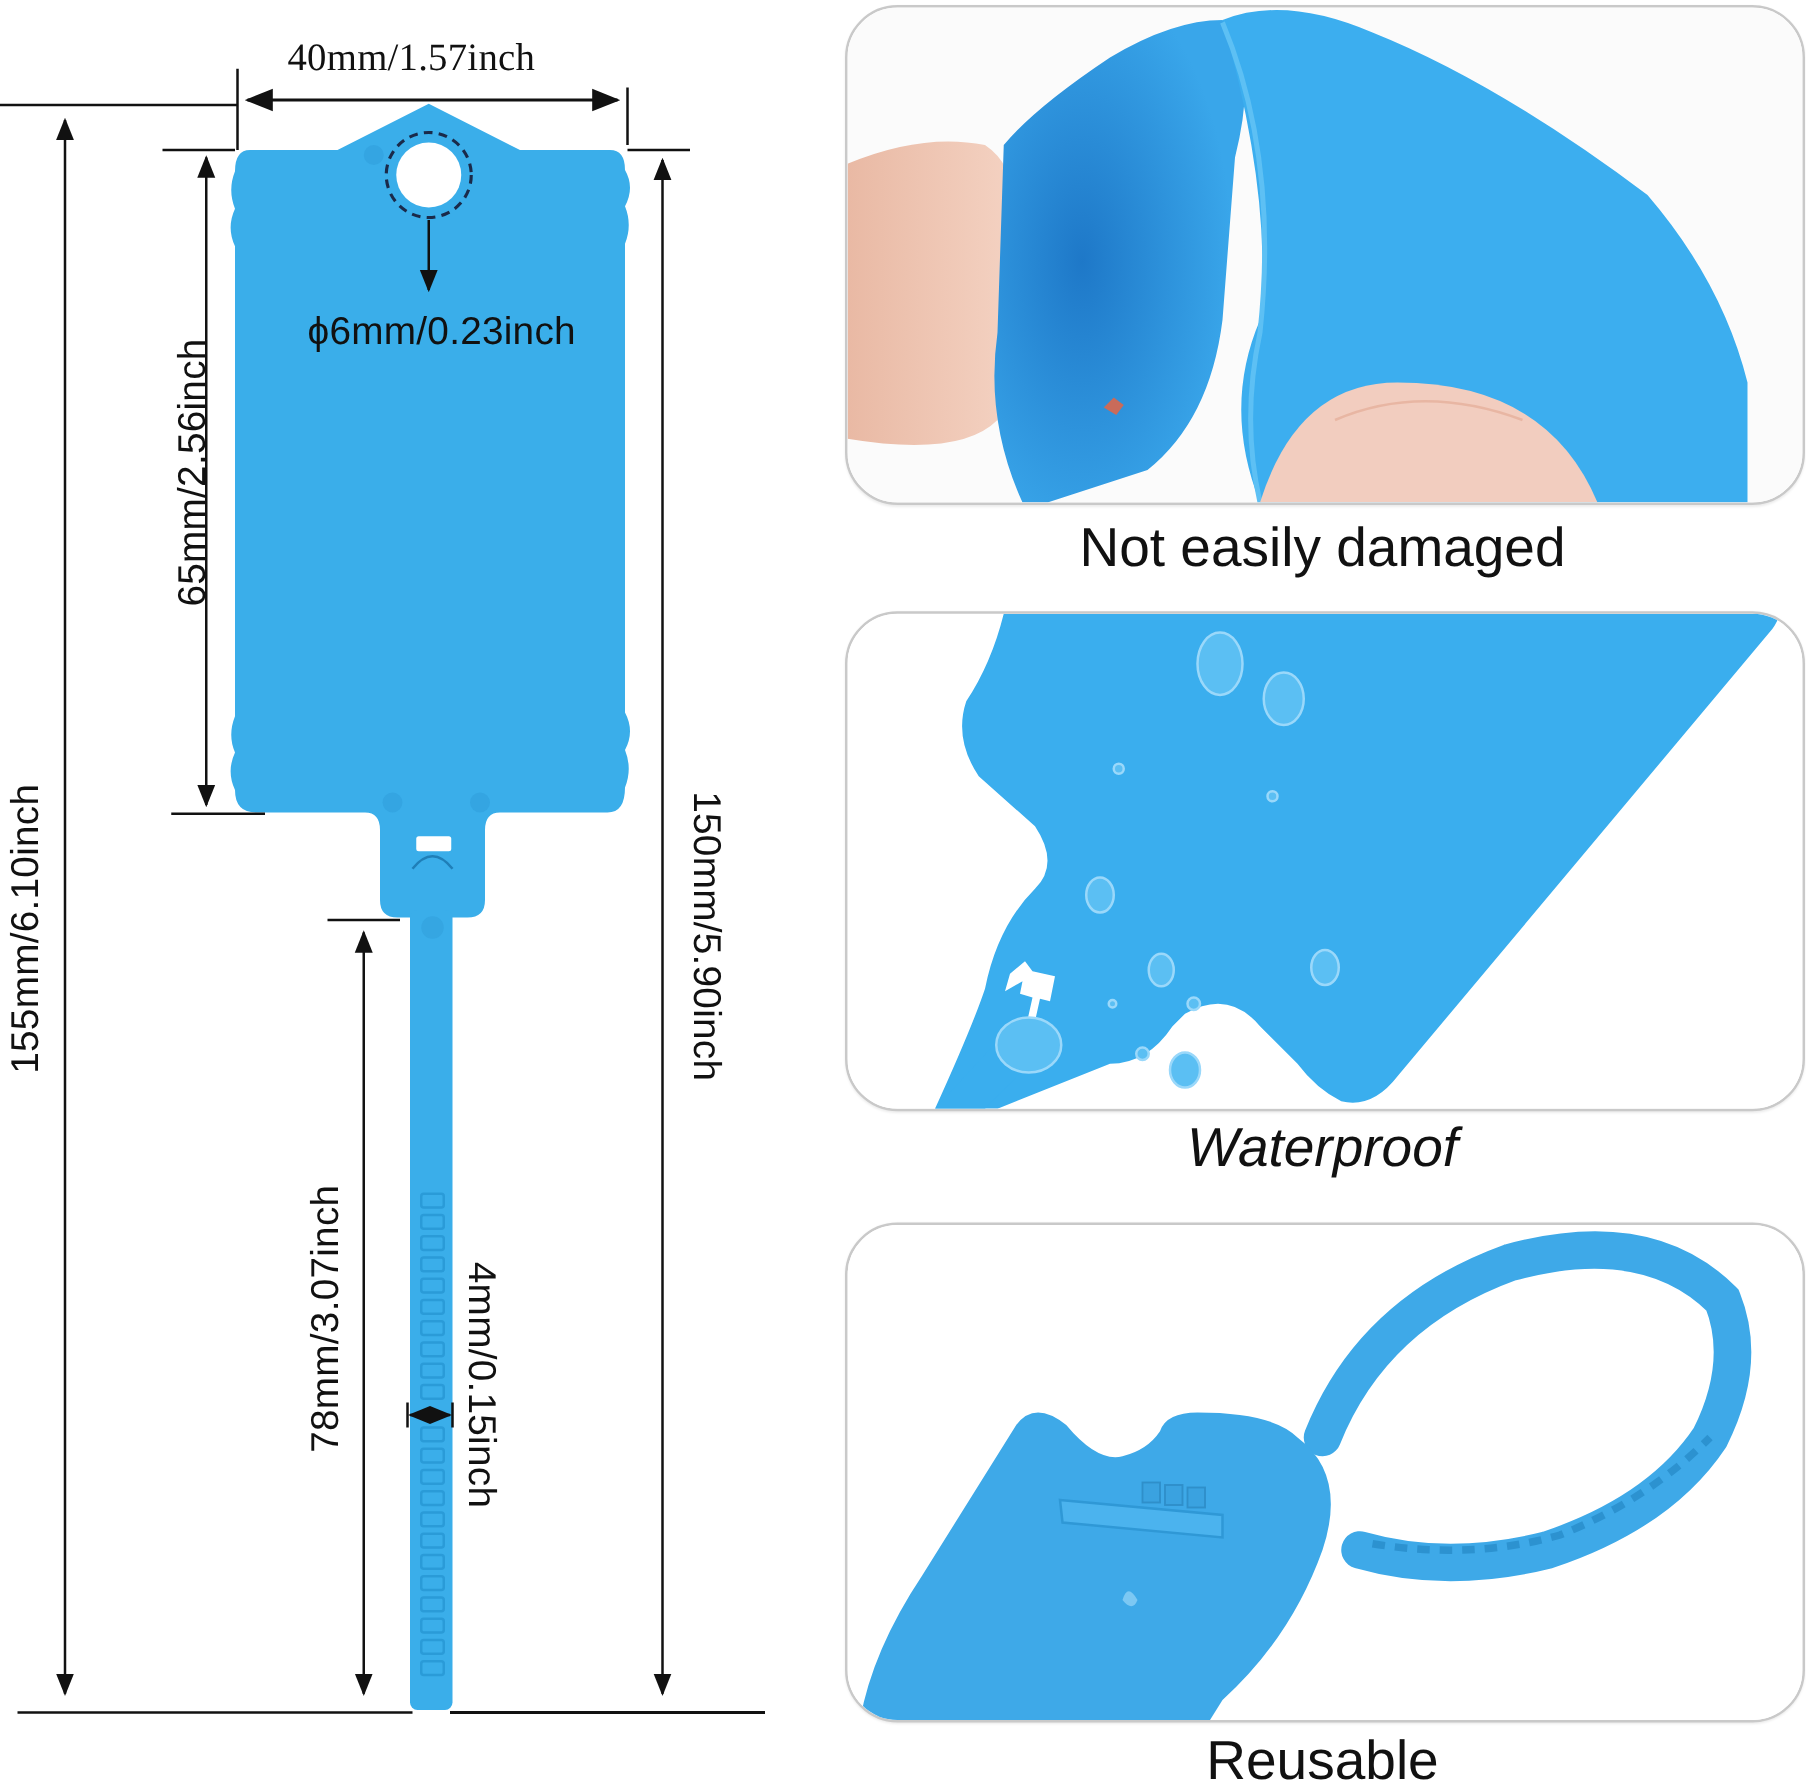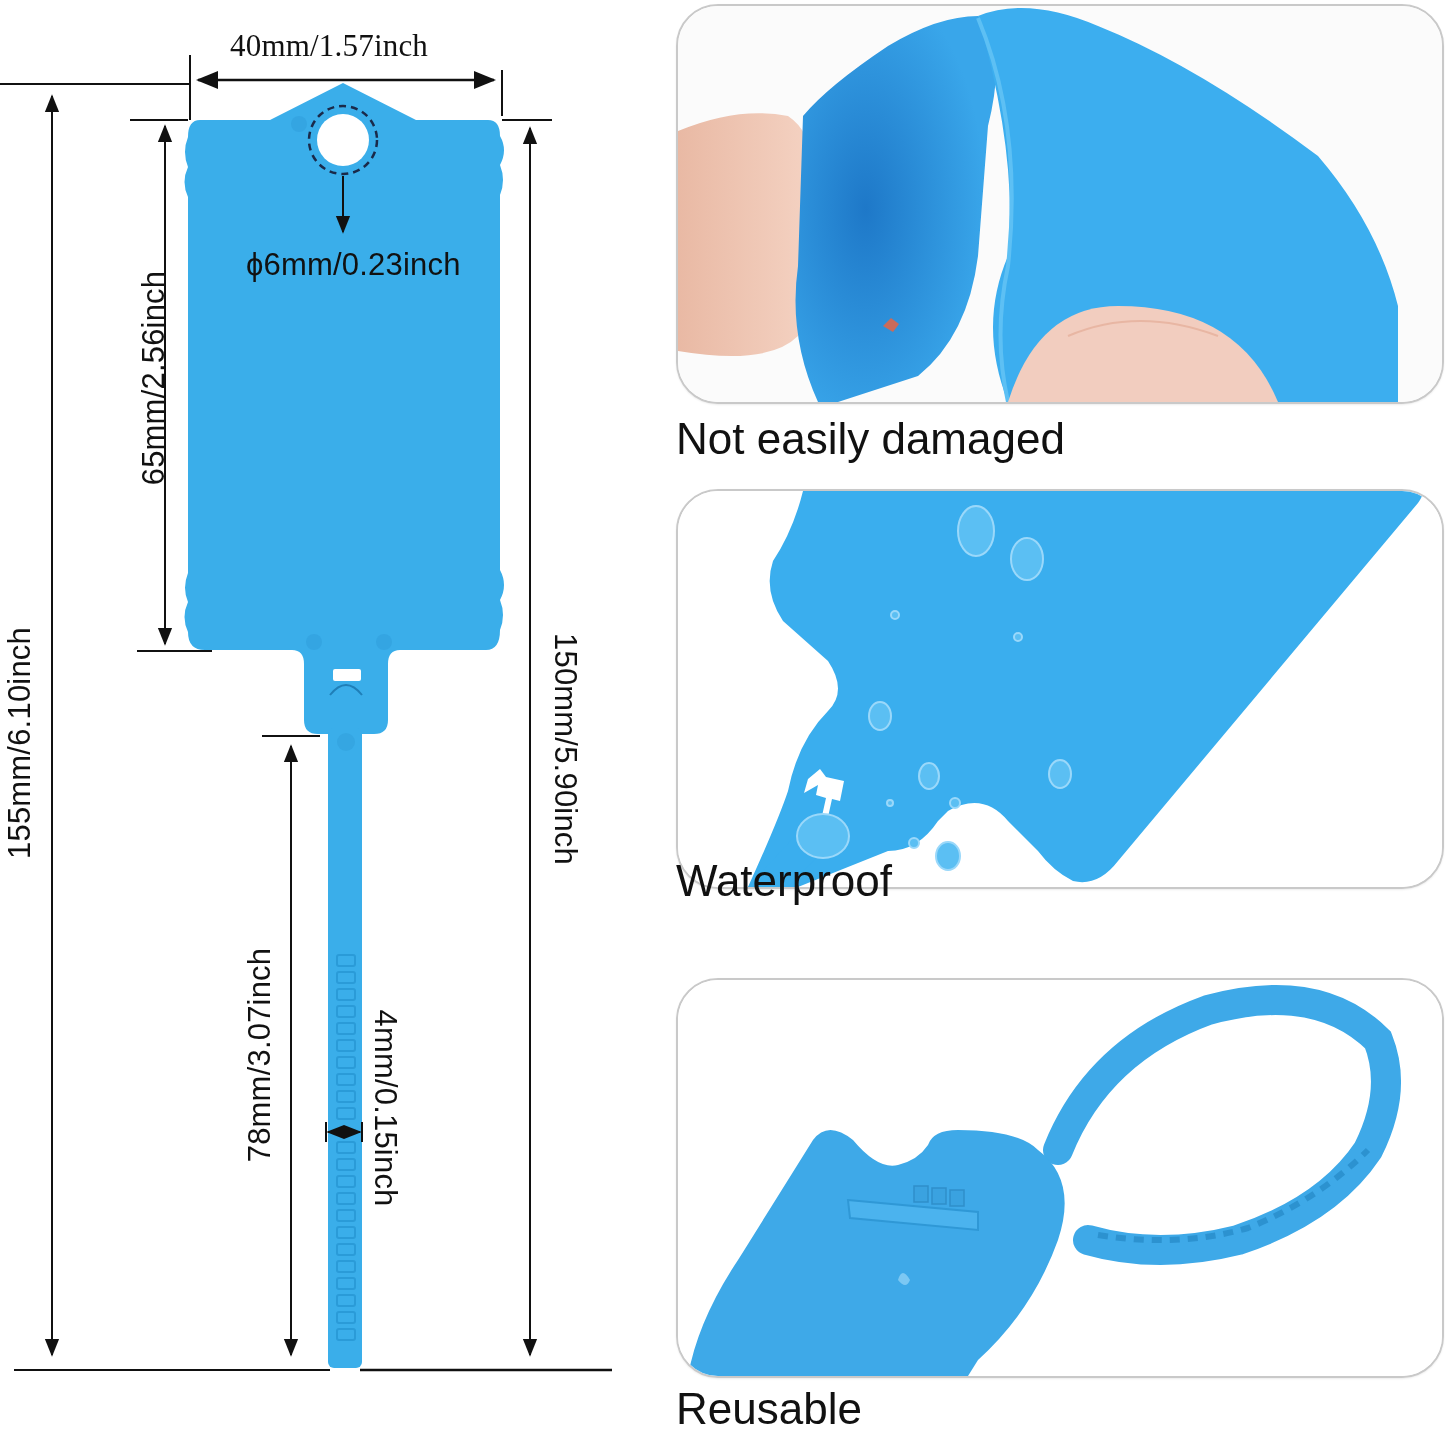--- a/index.html
+++ b/index.html
@@ -13,21 +13,21 @@
       font-family: "Liberation Sans", sans-serif; letter-spacing: 0.2px;
     }
     .rot-ccw { transform-origin: center center; transform: rotate(-90deg); }
     .rot-cw  { transform-origin: center center; transform: rotate(90deg); }
     .panel {
       position: absolute; border: 2px solid #c9c9c9; border-radius: 42px;
       overflow: hidden; background: #fff;
       box-shadow: 0 1px 2px rgba(0,0,0,0.08);
     }
     .caption {
-      position: absolute; font-size: 44px; color: #111; 
+      position: absolute; font-size: 44px; color: #111; text-align: center;
       white-space: nowrap; font-family: "Liberation Sans", sans-serif;
     }
     svg { display: block; }
   </style>
 </head>
 <body>
 
 <div class="abs" style="left:0;top:0;width:640px;height:1432px;">
 
   <svg class="abs" width="640" height="1432" viewBox="0 0 640 1432" style="left:0;top:0;">
@@ -191,21 +191,21 @@
       <ellipse cx="270" cy="365" rx="12" ry="14"></ellipse>
       <ellipse cx="145" cy="345" rx="26" ry="22"></ellipse>
       <circle cx="217" cy="124" r="4"></circle>
       <circle cx="340" cy="146" r="4"></circle>
       <circle cx="277" cy="312" r="5"></circle>
       <circle cx="236" cy="352" r="5"></circle>
       <circle cx="212" cy="312" r="3"></circle>
     </g>
   </svg>
 </div>
-<div class="caption" style="left:676px;top:856px;width:764px;">Waterproof</div>
+<div class="caption" style="left:676px;top:894px;width:764px;font-style:italic;">Waterproof</div>
 
 <div class="panel" style="left:676px;top:978px;width:764px;height:396px;">
   <svg width="764" height="396" viewBox="0 0 764 396">
     <rect width="764" height="396" fill="#ffffff"></rect>
 
     <path d="M380 170 Q420 70 530 30 Q640 0 700 60 Q720 110 690 170 Q650 230 560 260 Q480 280 410 260" fill="none" stroke="#3ea9e8" stroke-width="30" stroke-linecap="round"></path>
     <path d="M420 255 Q500 268 570 248 Q640 220 690 170" fill="none" stroke="#2c92d0" stroke-width="6" stroke-dasharray="10 8"></path>
 
     <path d="M10 396 Q20 340 60 280 Q110 200 135 160 Q150 140 175 160 Q200 190 220 185 Q240 180 250 165 Q255 150 280 150 Q340 150 360 170 Q400 200 380 260 Q355 330 300 380 L290 396 Z" fill="#3ea9e8"></path>
 

